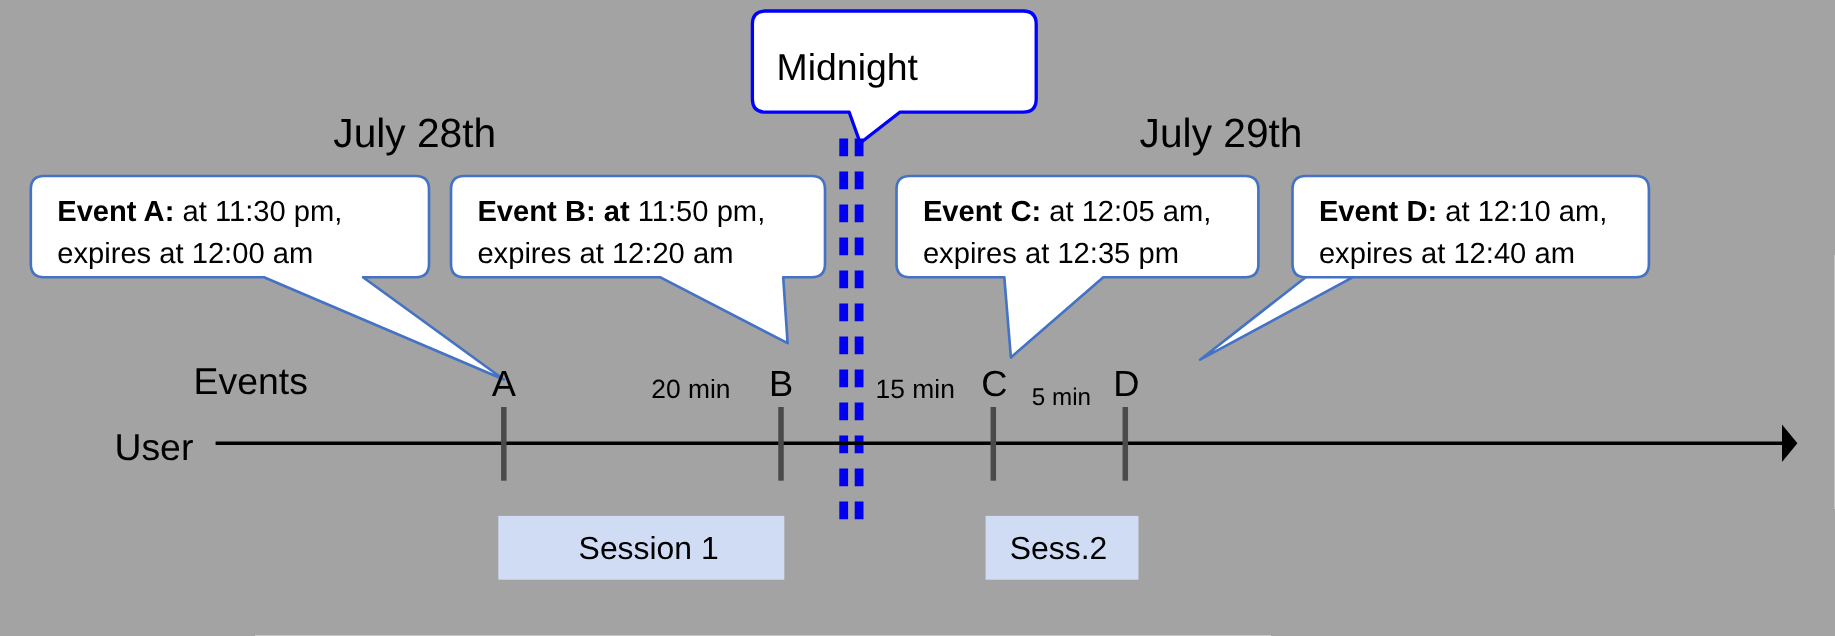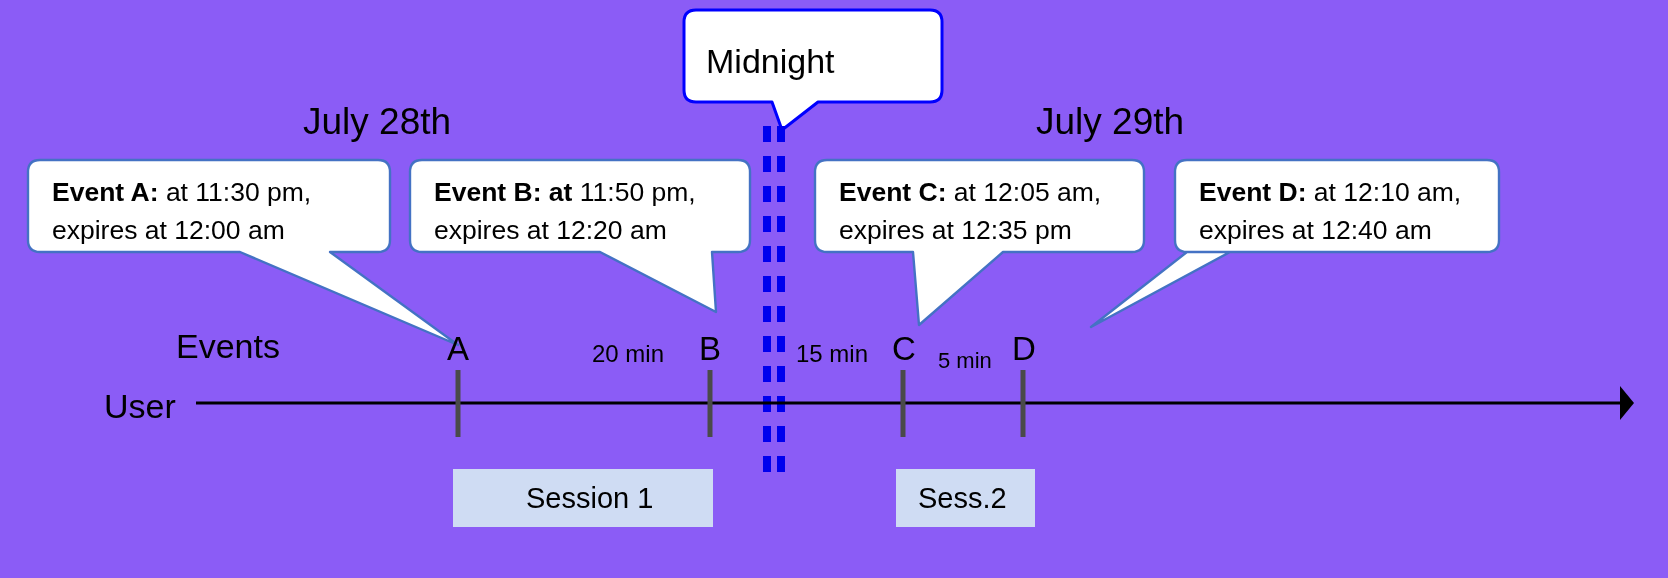--- a/index.html
+++ b/index.html
@@ -10,21 +10,21 @@
   body {
     width: 1668px;
     height: 578px;
     font-family: "Liberation Sans", sans-serif;
     overflow: hidden;
   }
   #stage {
     position: relative;
     width: 1668px;
     height: 578px;
-    background: #8b5cf6;
+    background: #a3a3a3;
   }
   #stage svg {
     position: absolute;
     top: 0;
     left: 0;
     width: 1668px;
     height: 578px;
   }
   .callout-box {
     fill: #ffffff;

